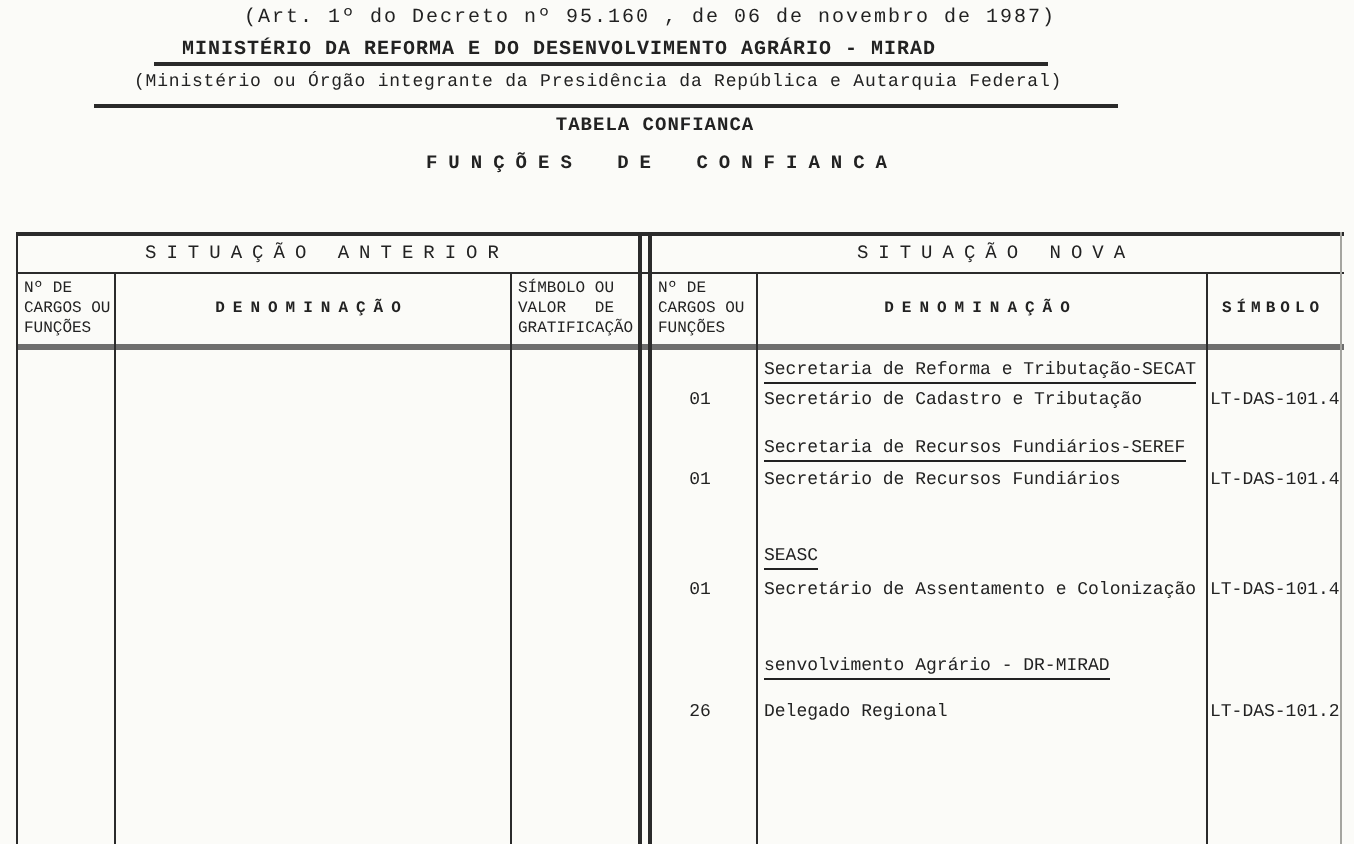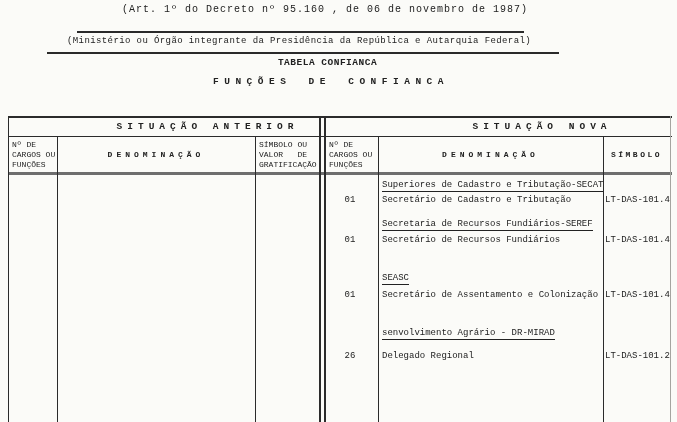--- a/index.html
+++ b/index.html
@@ -28,21 +28,21 @@
   .vl{position:absolute;width:1px;background:#2b2b2b;}
   .vl-left{left:0;top:0;height:306px;}
   .vl-1{left:49px;top:21px;height:285px;}
   .vl-2{left:247px;top:21px;height:285px;}
   .vl-3a{left:311px;top:0;height:306px;width:2px;}
   .vl-3b{left:316px;top:0;height:306px;width:2px;}
   .vl-4{left:370px;top:21px;height:285px;}
   .vl-5{left:595px;top:21px;height:285px;}
   .vl-right{left:662px;top:0;height:306px;background:#a5a5a0;}
   
-  .sec{position:absolute;top:5px;font-size:9.5px;font-weight:bold;letter-spacing:5px;text-align:center;white-space:pre;padding-left:44px;}
+  .sec{position:absolute;top:5px;font-size:9.5px;font-weight:normal;letter-spacing:5px;text-align:center;white-space:pre;}
   .sec-ant{left:0;width:311px;}
   .sec-nova{left:318px;width:344px;}
   .colh{position:absolute;font-size:8px;line-height:10px;white-space:pre;}
   .colh-numL{left:4px;top:24px;}
   .colh-denomL{left:49px;top:34px;width:198px;text-align:center;letter-spacing:4px;font-weight:bold;}
   .colh-simb{left:251px;top:24px;}
   .colh-numR{left:321px;top:24px;}
   .colh-denomR{left:370px;top:34px;width:225px;text-align:center;letter-spacing:4px;font-weight:bold;}
   .colh-cod{left:595px;top:34px;width:67px;text-align:center;letter-spacing:2.5px;font-weight:bold;}
   
@@ -52,20 +52,21 @@
   .num{left:322px;width:40px;text-align:center;}
   .den{left:374px;}
   .cod{left:597px;}
 </style>
 </head>
 <body>
 
 <div class="page">
 
   <div class="abs h-line1">(Art. 1º do Decreto nº 95.160 , de 06 de novembro de 1987)</div>
+  <div class="abs h-line2">MINISTÉRIO DA REFORMA E DO DESENVOLVIMENTO AGRÁRIO - MIRAD</div>
   <div class="rule rule-ministry"></div>
   <div class="abs h-line3">(Ministério ou Órgão integrante da Presidência da República e Autarquia Federal)</div>
   <div class="rule rule-org"></div>
   <div class="abs h-title">TABELA CONFIANCA</div>
   <div class="abs h-subtitle">FUNÇÕES DE CONFIANCA</div>
 
   <div class="tbl">
 
     <div class="hl hl-top"></div>
     <div class="hl hl-sec"></div>
@@ -83,21 +84,21 @@
     <div class="sec sec-ant">SITUAÇÃO ANTERIOR</div>
     <div class="sec sec-nova">SITUAÇÃO NOVA</div>
 
     <div class="colh colh-numL"><span>Nº DE</span><br><span>CARGOS OU</span><br><span>FUNÇÕES</span></div>
     <div class="colh colh-denomL">DENOMINAÇÃO</div>
     <div class="colh colh-simb"><span>SÍMBOLO OU</span><br><span>VALOR   DE</span><br><span>GRATIFICAÇÃO</span></div>
     <div class="colh colh-numR"><span>Nº DE</span><br><span>CARGOS OU</span><br><span>FUNÇÕES</span></div>
     <div class="colh colh-denomR">DENOMINAÇÃO</div>
     <div class="colh colh-cod">SÍMBOLO</div>
 
-    <div class="cell grp" style="top:64px"><span>Superiores de Cadastro e Tributação-SECAT</span></div>
+    <div class="cell grp" style="top:64px"><span>Secretaria de Reforma e Tributação-SECAT</span></div>
 
     <div class="cell num" style="top:79px">01</div>
     <div class="cell den" style="top:79px">Secretário de Cadastro e Tributação</div>
     <div class="cell cod" style="top:79px">LT-DAS-101.4</div>
 
     <div class="cell grp" style="top:103px"><span>Secretaria de Recursos Fundiários-SEREF</span></div>
 
     <div class="cell num" style="top:119px">01</div>
     <div class="cell den" style="top:119px">Secretário de Recursos Fundiários</div>
     <div class="cell cod" style="top:119px">LT-DAS-101.4</div>

